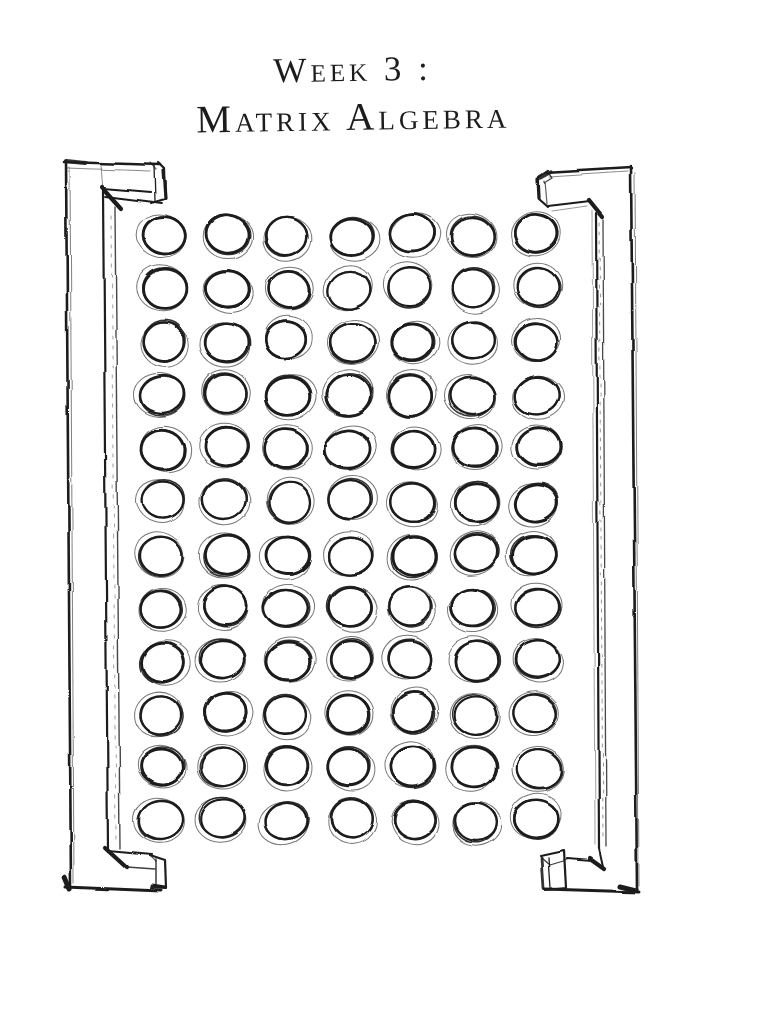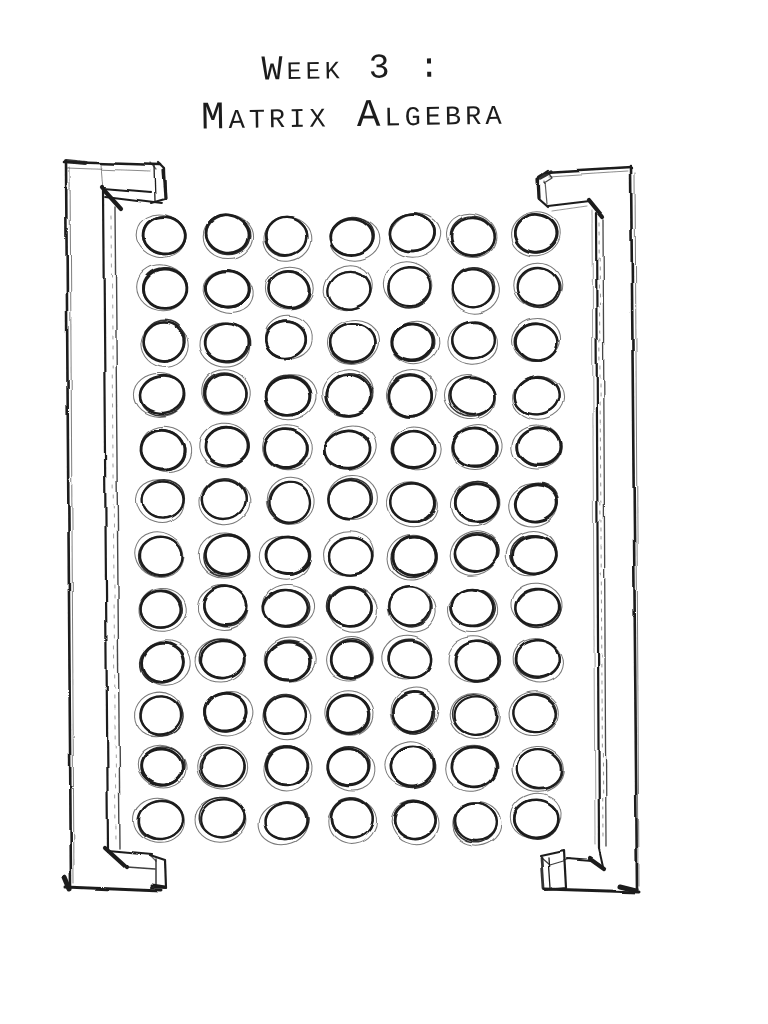--- a/index.html
+++ b/index.html
@@ -1,17 +1,17 @@
 <!DOCTYPE html>
 <html><head>
 <meta charset="utf-8">
 <style>
   html,body{margin:0;padding:0;background:#ffffff;}
   .page{position:relative;width:768px;height:992px;background:#ffffff;overflow:hidden;
-        font-family:Liberation Mono, monospace;}
+        font-family:Liberation Serif, serif;}
   .title{position:absolute;top:52px;left:0;width:706px;text-align:center;
          transform:rotate(-0.9deg);color:#1c1c1c;}
   .t1{font-size:35px;line-height:1;letter-spacing:4px;font-variant:small-caps;font-weight:400;}
   .t2{font-size:39px;line-height:1;letter-spacing:4px;font-variant:small-caps;font-weight:400;margin-top:10px;}
   .sk{position:absolute;left:0;top:0;}
 </style>
 </head>
 <body>
 
 <div class="page">

